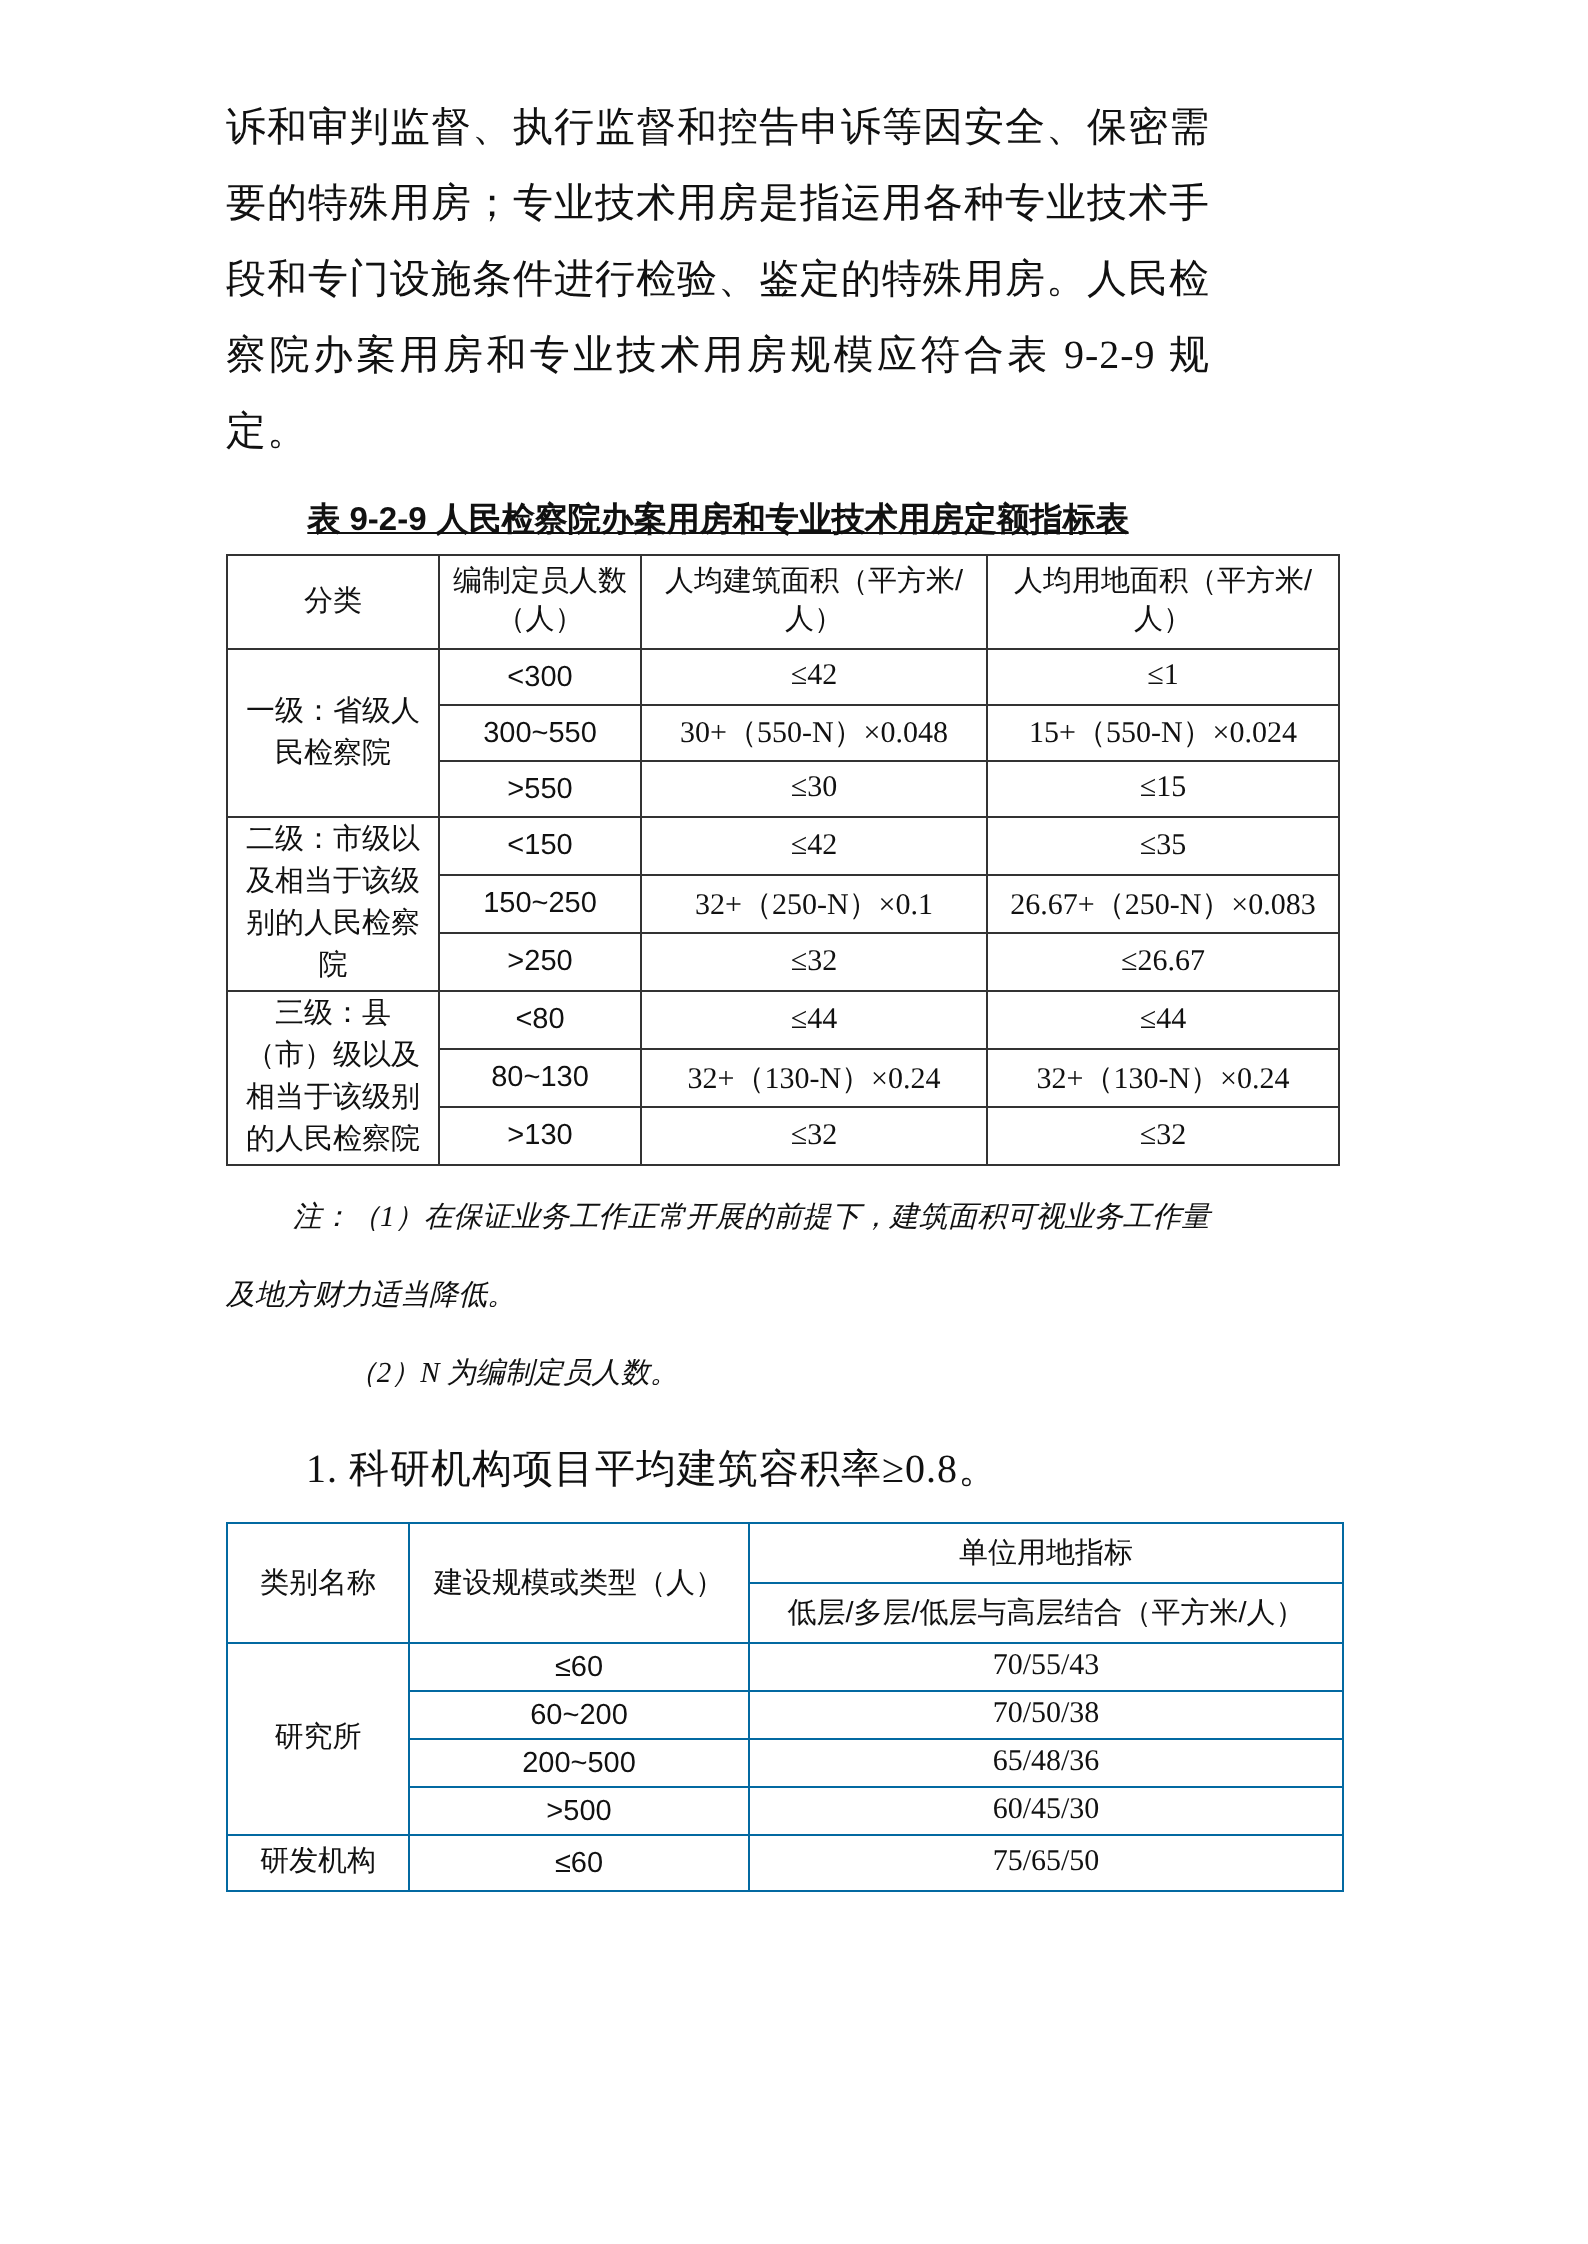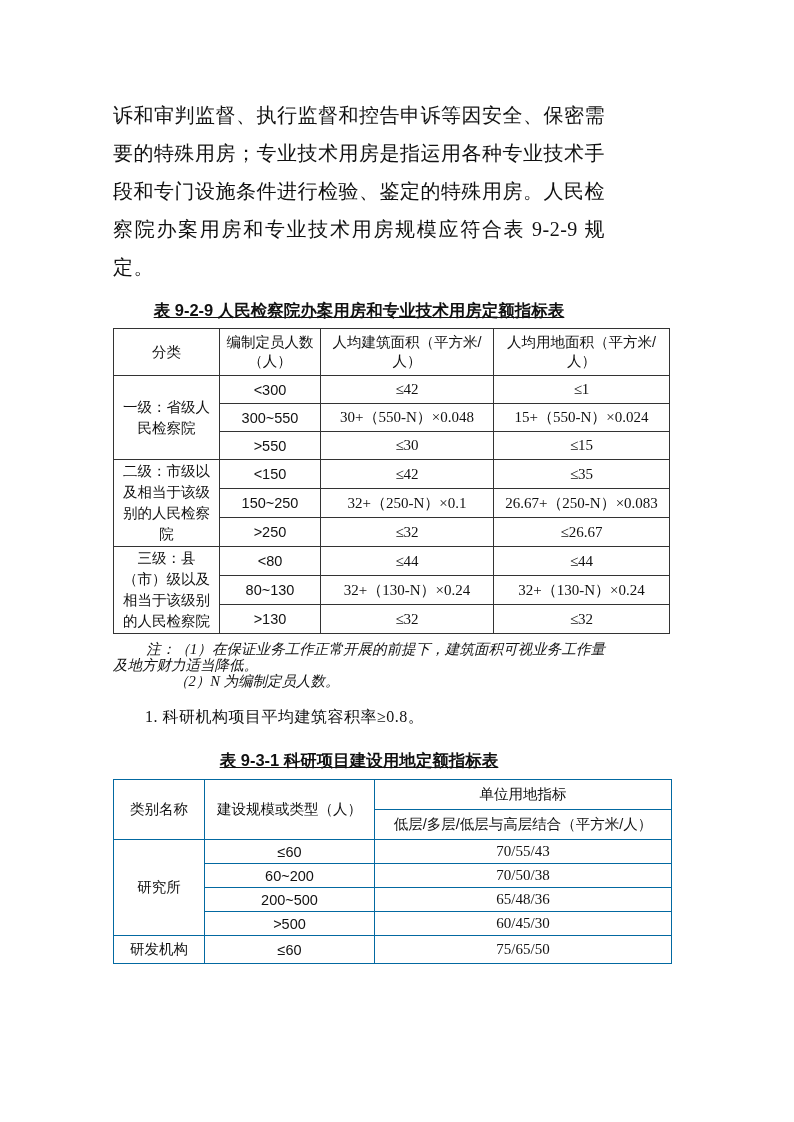--- a/index.html
+++ b/index.html
@@ -8,21 +8,21 @@
     width: 794px;
     height: 1122px;
     margin: 0 auto;
     font-family: "Liberation Serif", "DejaVu Serif", serif;
     color: #111;
     overflow: hidden;
   }
   .page {
     width: 718px;
     height: 1122px;
-    padding: 96px 113px 0 113px;
+    padding: 45px 113px 0 113px;
     position: relative;
   }
   .para {
     font-size: 20px;
     line-height: 38px;
     text-align: justify;
     text-justify: inter-ideograph;
     letter-spacing: 0.5px;
   }
   .tbl-title {
@@ -64,35 +64,35 @@
     font-family: "Liberation Sans", "DejaVu Sans", sans-serif;
     font-size: 14.5px;
   }
   .fx {
     font-family: "Liberation Serif", "DejaVu Serif", serif;
     font-size: 15px;
   }
   .notes {
     margin-top: 7px;
     font-size: 14.5px;
-    line-height: 16px;
+    line-height: 39px;
     font-style: italic;
   }
   .note-1 { text-indent: 2.3em; text-align: justify; }
   .note-2 { margin-left: 4.2em; }
   .sec-heading {
     margin-top: 13px;
     padding-left: 33px;
     font-family: "Liberation Sans", "DejaVu Sans", sans-serif;
     font-weight: bold;
     font-size: 21px;
     line-height: 32px;
   }
   .item {
-    font-size: 16px;
+    font-size: 20px;
     line-height: 38px;
     text-indent: 2em;
     text-align: justify;
     text-justify: inter-ideograph;
     letter-spacing: 0.5px;
   }
   .item-1 { margin-top: 9px; }
   .t931 {
     width: 558px;
     margin: 7px auto 0 auto;
@@ -198,21 +198,20 @@
   </table>
 
   <div class="notes">
     <p class="note-1">注：（1）在保证业务工作正常开展的前提下，建筑面积可视业务工作量及地方财力适当降低。</p>
     <p class="note-2">（2）N 为编制定员人数。</p>
   </div>
 
 
   <p class="item item-1">1. 科研机构项目平均建筑容积率≥0.8。</p>
 
-  <div class="tbl-title">表 9-3-1 科研项目建设用地定额指标表</div>
 
   <table class="t931">
     <colgroup>
       <col style="width:91px">
         <col style="width:170px">
         <col style="width:297px">
     </colgroup>
     <thead>
       <tr>
         <th rowspan="2">类别名称</th>

